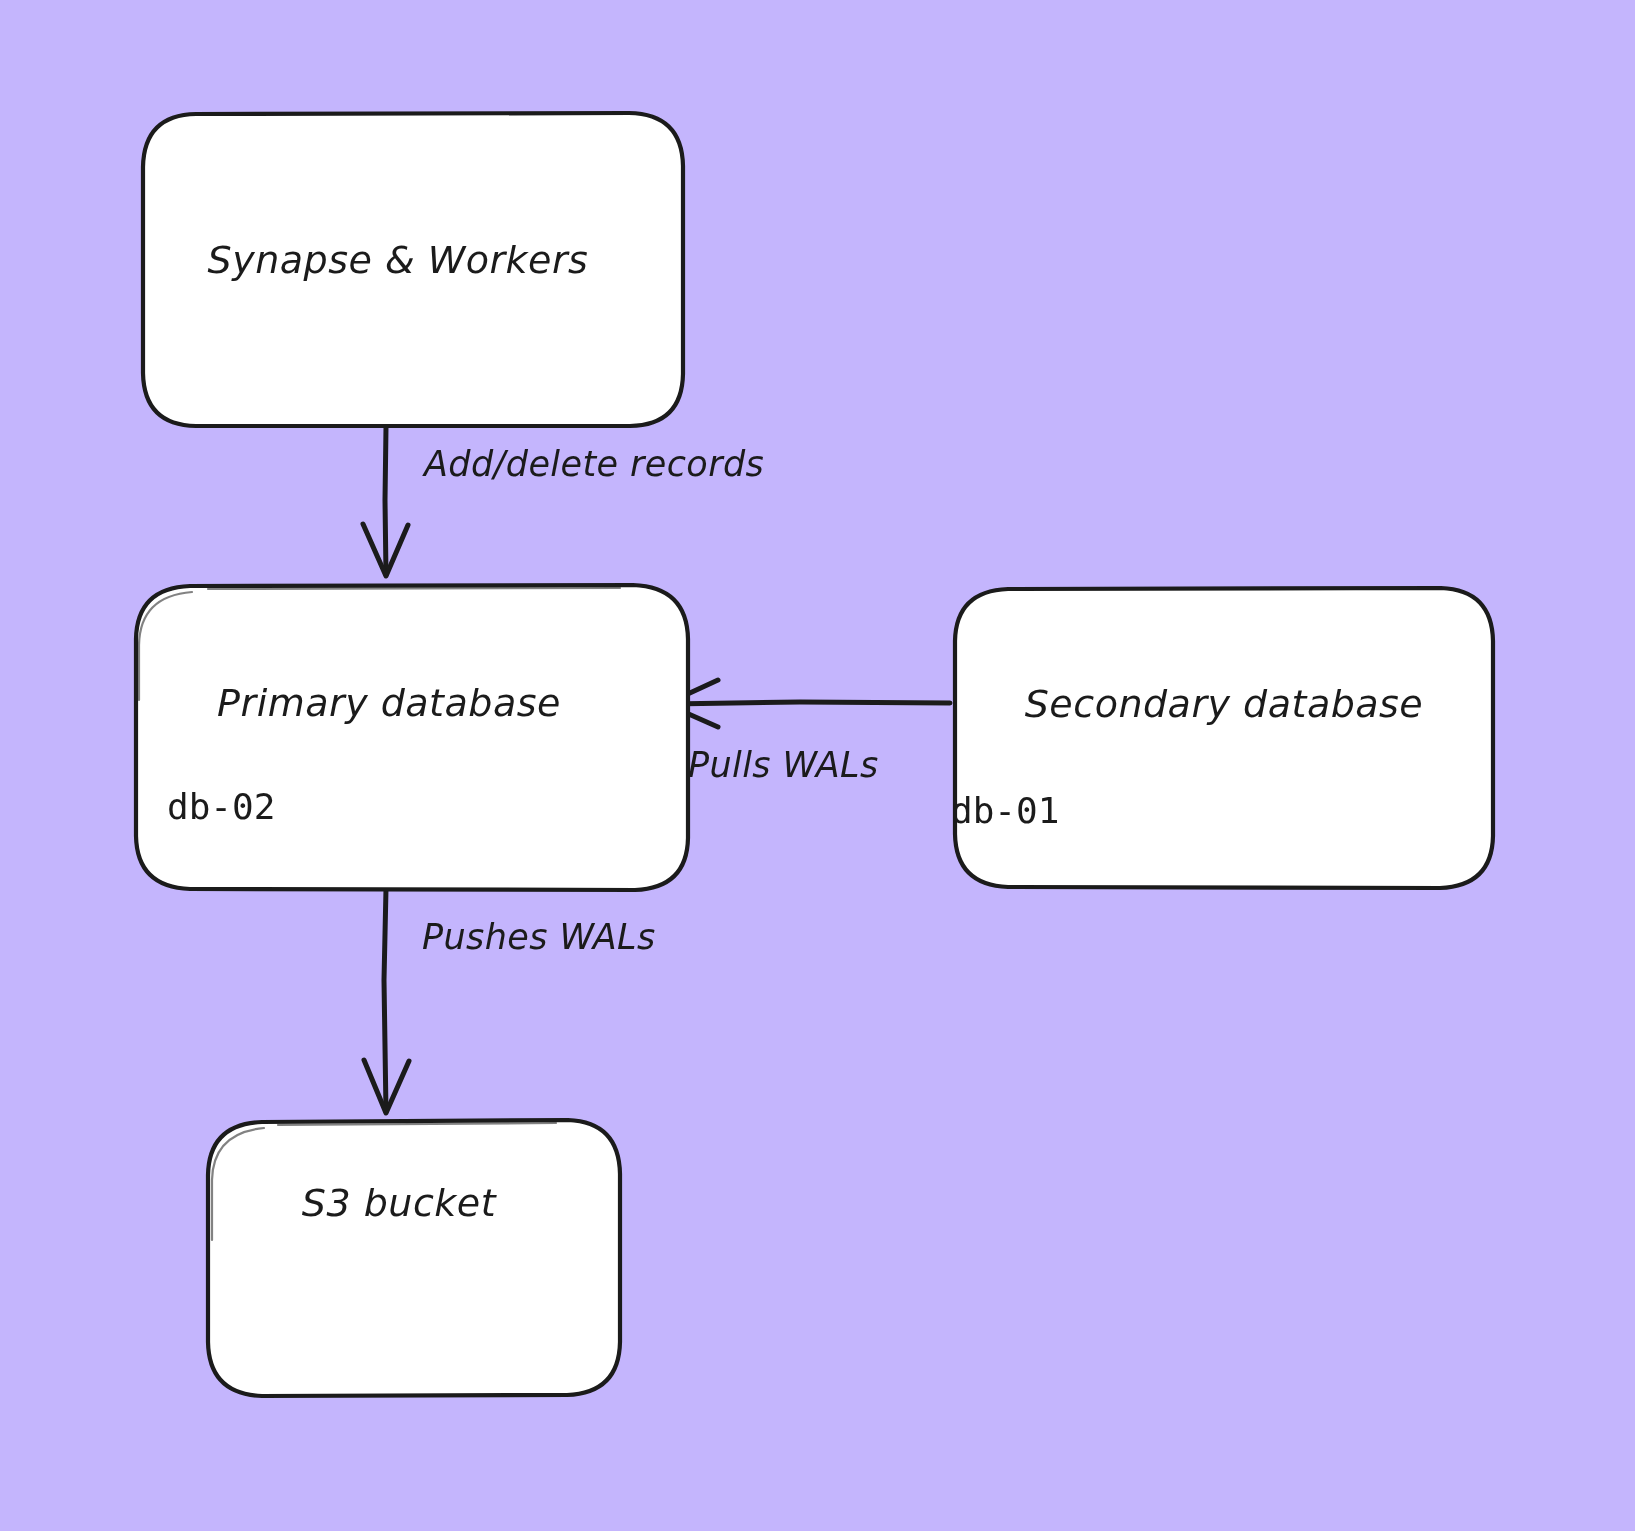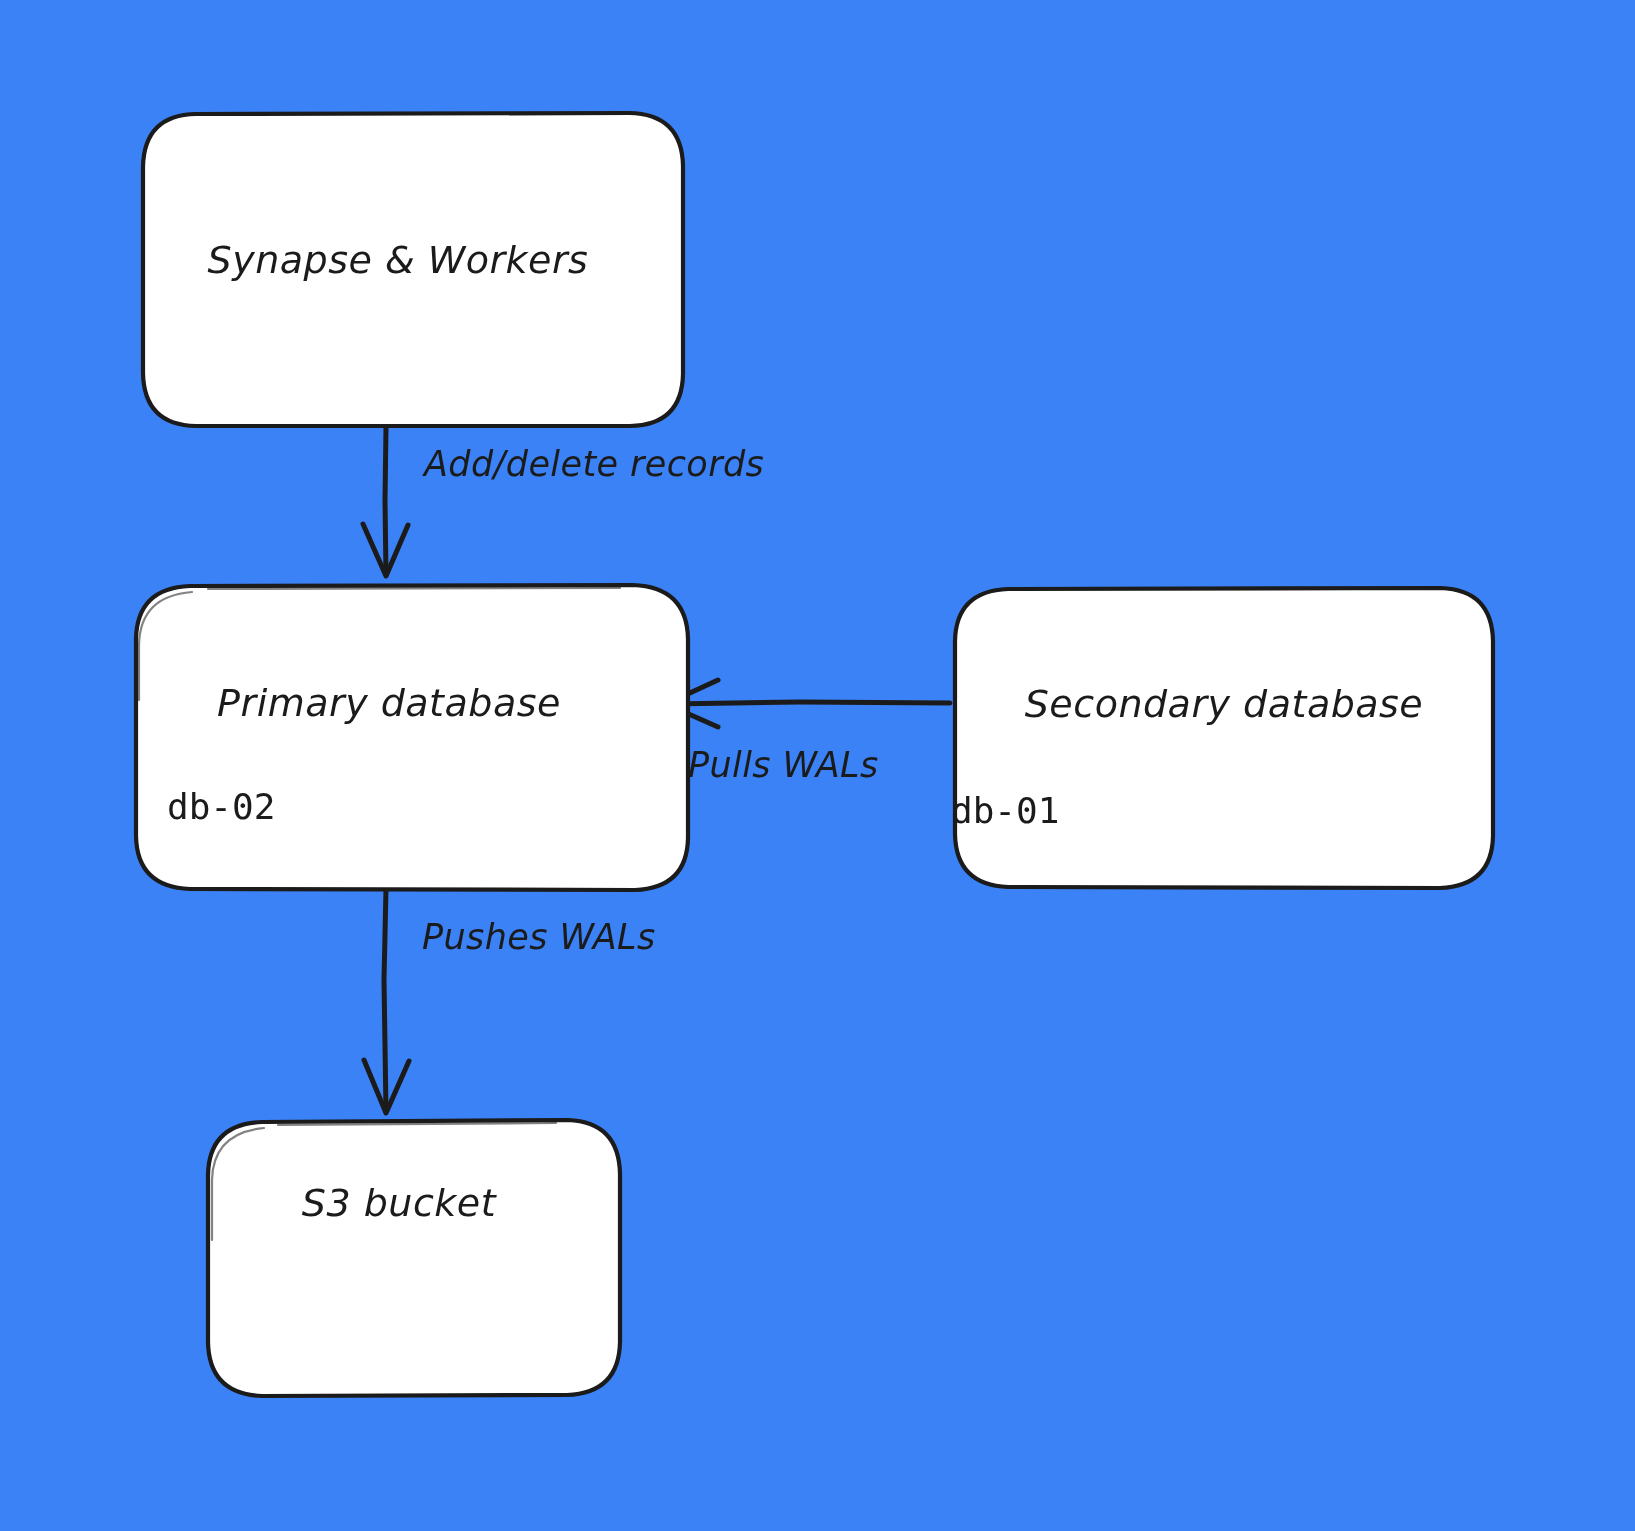--- a/index.html
+++ b/index.html
@@ -4,21 +4,21 @@
 <style>
   html, body {
     margin: 0;
     padding: 0;
     background: #ffffff;
   }
   #canvas {
     position: relative;
     width: 1635px;
     height: 1531px;
-    background: #3b82f6;
+    background: #c4b5fd;
     overflow: hidden;
     font-family: "DejaVu Sans", sans-serif;
   }
   #diagram-svg {
     position: absolute;
     left: 0;
     top: 0;
     width: 1635px;
     height: 1531px;
   }

